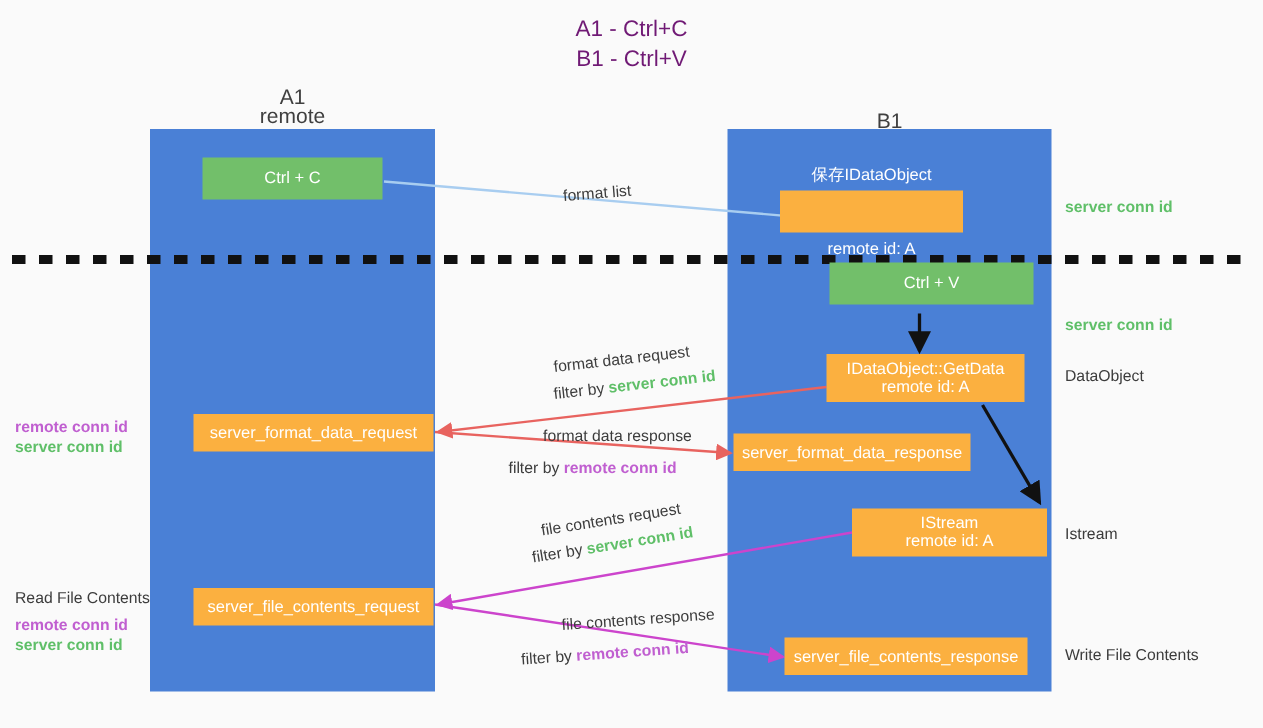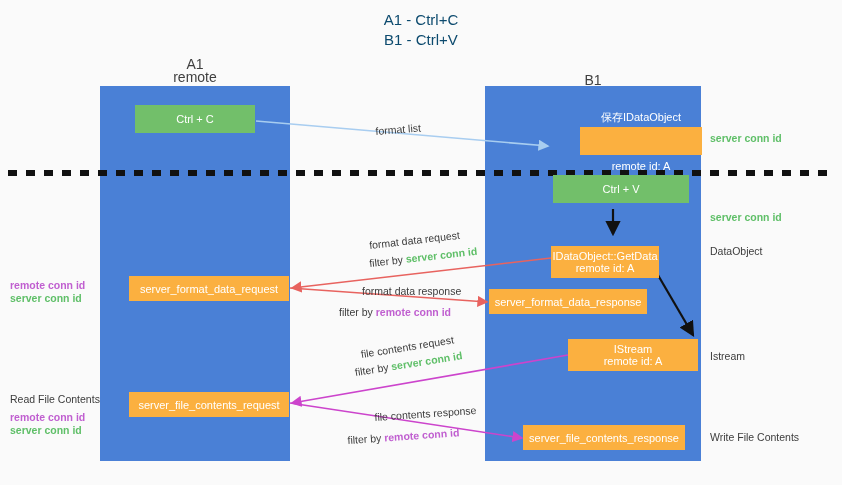--- a/index.html
+++ b/index.html
@@ -9,21 +9,21 @@
     font-family:"Liberation Sans","DejaVu Sans",sans-serif;
     color:#3c3c3c;
   }
   #stage{position:absolute;inset:0;}
   svg.layer{position:absolute;left:0;top:0;width:842px;height:485px;pointer-events:none;}
 
   .col{position:absolute;background:#4a80d6;}
   .colhdr{position:absolute;text-align:center;font-size:14px;line-height:13px;color:#3f3f3f;}
 
   .title{position:absolute;left:0;top:10px;width:842px;text-align:center;
-         font-size:15px;line-height:20px;color:#0c4a6e;}
+         font-size:15px;line-height:20px;color:#701a75;}
 
   .box{position:absolute;box-sizing:border-box;display:flex;flex-direction:column;
        align-items:center;justify-content:center;text-align:center;
        font-size:11px;line-height:12px;color:#ffffff;}
   .box.green{background:#72bf6a;}
   .box.orange{background:#fbb040;}
   .box .l2{display:block;}
 
   .lbl{position:absolute;font-size:10.5px;line-height:13px;color:#3c3c3c;white-space:nowrap;}
   .lbl.rot{transform-origin:left bottom;}
@@ -85,30 +85,30 @@
 
     <line x1="568" y1="355" x2="292" y2="403" stroke="#cc44cc" stroke-width="1.6" marker-end="url(#ah-mag)"></line>
 
     <line x1="290" y1="403" x2="522" y2="438" stroke="#cc44cc" stroke-width="1.6" marker-end="url(#ah-mag)"></line>
   </svg>
 
   <div class="box green" style="left:135px;top:105px;width:120px;height:28px;">
     <span>Ctrl + C</span>
   </div>
 
-  <div class="box orange" style="left:580px;top:127px;width:122px;height:28px;gap:37px;">
+  <div class="box orange" style="left:520px;top:127px;width:122px;height:28px;gap:37px;">
     <span>保存IDataObject</span>
     <span class="l2">remote id: A</span>
   </div>
 
   <div class="box green" style="left:553px;top:175px;width:136px;height:28px;">
     <span>Ctrl + V</span>
   </div>
 
-  <div class="box orange" style="left:551px;top:246px;width:108px;height:32px;">
+  <div class="box orange" style="left:551px;top:236px;width:132px;height:32px;">
     <span>IDataObject::GetData</span>
     <span class="l2">remote id: A</span>
   </div>
 
   <div class="box orange" style="left:129px;top:276px;width:160px;height:25px;">
     <span>server_format_data_request</span>
   </div>
 
   <div class="box orange" style="left:489px;top:289px;width:158px;height:25px;">
     <span>server_format_data_response</span>

